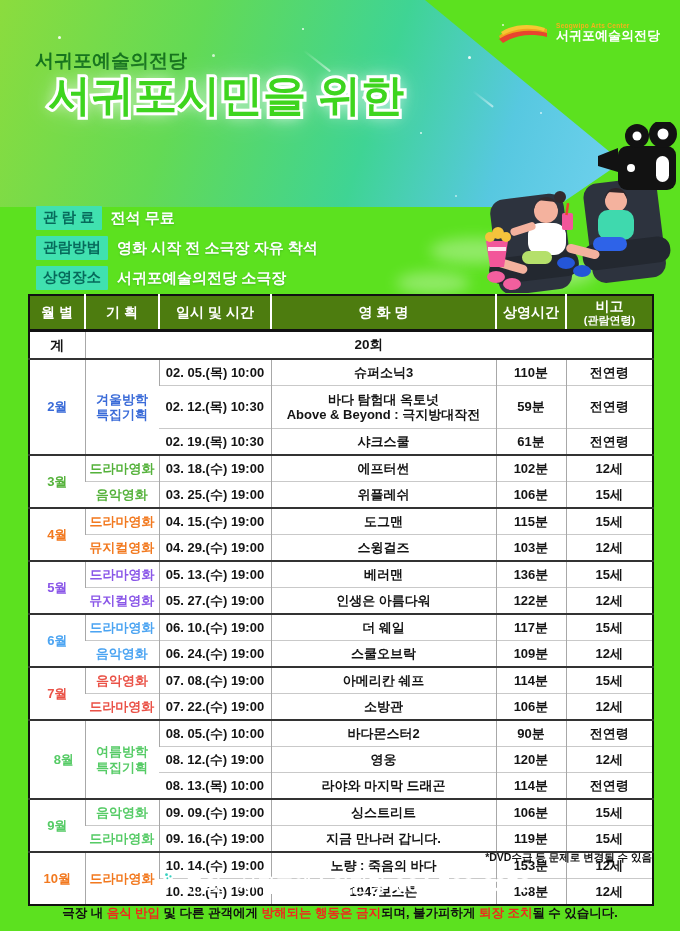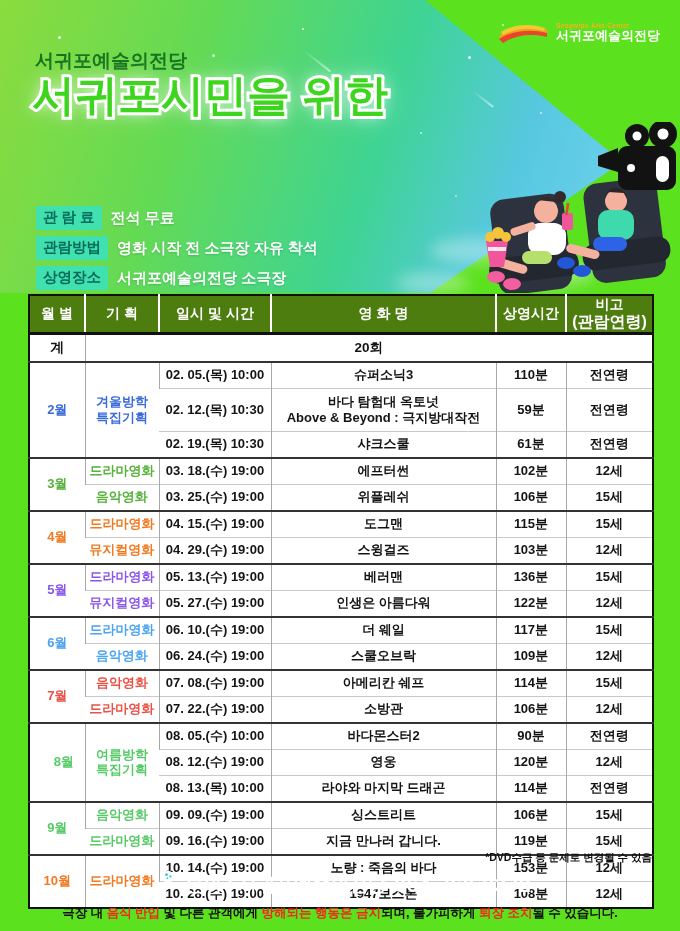--- a/index.html
+++ b/index.html
@@ -1,34 +1,34 @@
 <!DOCTYPE html>
 <html><head>
 <meta charset="utf-8">
 <style>
   html,body{margin:0;padding:0;background:#ffffff;}
   .poster{position:relative;width:680px;height:931px;overflow:hidden;
     background:#5ce11f;font-family:"Liberation Sans",sans-serif;}
 
   
-  .header{position:absolute;left:0;top:0;width:680px;height:293px;
+  .header{position:absolute;left:0;top:0;width:680px;height:207px;
     background:linear-gradient(108deg,#8bdc3e 0%,#63da55 28%,#3fd494 55%,#57c8e0 74%,#70d1ee 92%);}
   .header svg.mask{position:absolute;left:0;top:0;}
   .cloud{position:absolute;background:#ffffff;border-radius:50%;filter:blur(7px);opacity:.32;}
   .star{position:absolute;background:#ffffff;border-radius:50%;}
   .streak{position:absolute;width:34px;height:2px;background:linear-gradient(90deg,rgba(255,255,255,0),#fff);
     transform:rotate(38deg);opacity:.55;border-radius:2px;}
 
   .logo{position:absolute;right:20px;top:20px;display:flex;align-items:center;gap:7px;}
   .logo .txt{display:flex;flex-direction:column;line-height:1.15;}
   .logo .en{font-size:6.5px;color:#f6b21c;font-weight:700;letter-spacing:.3px;}
   .logo .kr{font-size:13px;color:#ffffff;font-weight:800;}
 
   .org-title{position:absolute;left:35px;top:48px;font-size:19px;font-weight:800;color:#16741d;}
-  .main-title{position:absolute;left:32px;top:72px;line-height:1.08;font-weight:800;}
+  .main-title{position:absolute;left:48px;top:72px;line-height:1.08;font-weight:800;}
   .main-title .l1{font-size:43px;color:#3ed51e;-webkit-text-stroke:6px #ffffff;paint-order:stroke fill;
     text-shadow:0 0 14px rgba(255,255,255,.95),0 0 28px rgba(255,255,255,.6);}
   .main-title .l2{font-size:56px;color:#2deda6;-webkit-text-stroke:7px #ffffff;paint-order:stroke fill;
     text-shadow:0 0 16px rgba(255,255,255,.95),0 0 30px rgba(255,255,255,.6);margin-top:2px;}
 
   .badges{position:absolute;left:36px;top:206px;display:flex;flex-direction:column;gap:6px;text-align:center;}
   .badge-row{display:flex;align-items:center;}
   .badge{background:#40e1af;color:#066a5b;font-size:14.5px;font-weight:800;
     padding:2px 7px 3px 7px;border-radius:1px;white-space:pre;}
   .badge-val{color:#ffffff;font-size:15px;font-weight:800;margin-left:9px;
@@ -37,21 +37,21 @@
   .camera{position:absolute;left:596px;top:122px;}
   .audience{position:absolute;left:450px;top:163px;}
 
   
   .table-wrap{position:absolute;left:28px;top:294px;width:624px;}
   table.sched{width:624px;border-collapse:collapse;background:#ffffff;border:2px solid #111111;
     table-layout:fixed;}
   table.sched th{background:#4d7c0f;color:#ffffff;font-size:14px;font-weight:800;
     height:31px;border-bottom:3px solid #111111;border-left:2px solid #ffffff;line-height:1.12;padding:1px 0;}
   table.sched th:first-child{border-left:none;}
-  table.sched th .sub{font-size:16px;}
+  table.sched th .sub{font-size:11px;}
   table.sched td{font-size:13px;color:#141414;text-align:center;vertical-align:middle;
     height:23px;padding:1px 3px;border-left:1px solid #a8a8a8;border-top:1px solid #c9c9c9;
     font-weight:700;line-height:1.18;}
   table.sched td:first-child{border-left:none;}
   tr.summary td{height:24px;border-bottom:2px solid #333333;font-size:13.5px;}
   tr.summary td.sum-label{font-weight:800;font-size:14px;}
   tr.group-start td{border-top:2px solid #333333;}
   tr.tall td{height:40px;}
   td.month-cell{font-size:14px;font-weight:800;}
   td.plan-cell{font-size:13.5px;font-weight:800;}

